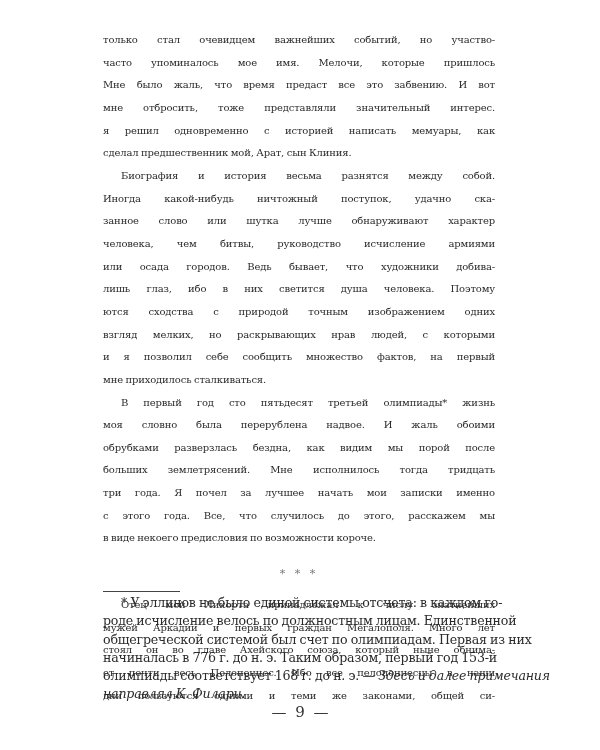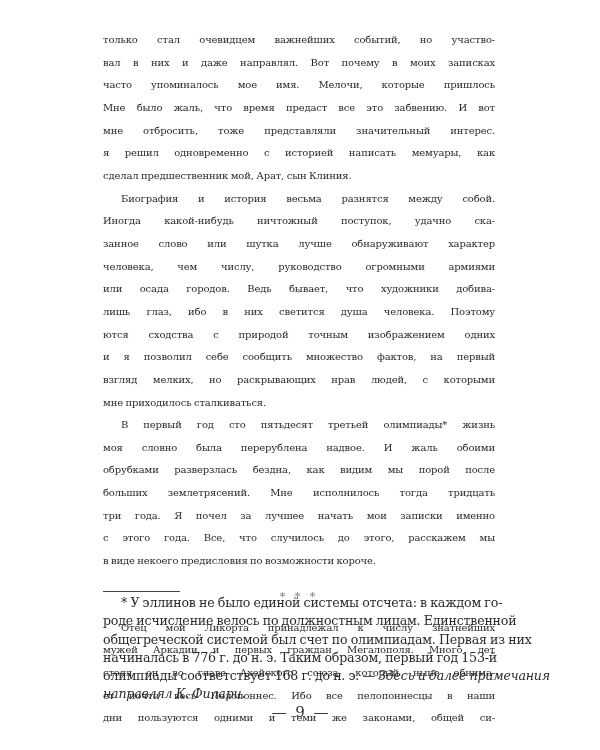--- a/index.html
+++ b/index.html
@@ -36,37 +36,36 @@
     font-family: "DejaVu Serif", "Liberation Serif", serif; font-size: 15px; color: #333;
     word-spacing: 4px;
   }
 </style>
 </head>
 <body>
 
 <div class="page">
   <p class="para">
     <span class="ln">только стал очевидцем важнейших событий, но участво-</span>
-    <span class="ln">вал в них и даже направлял. Вот почему в моих записках</span>
     <span class="ln">часто упоминалось мое имя. Мелочи, которые пришлось</span>
     <span class="ln">Мне было жаль, что время предаст все это забвению. И вот</span>
     <span class="ln">мне отбросить, тоже представляли значительный интерес.</span>
     <span class="ln">я решил одновременно с историей написать мемуары, как</span>
     <span class="ln last">сделал предшественник мой, Арат, сын Клиния.</span>
   </p>
   <p class="para">
     <span class="ln indent">Биография и история весьма разнятся между собой.</span>
     <span class="ln">Иногда какой-нибудь ничтожный поступок, удачно ска-</span>
     <span class="ln">занное слово или шутка лучше обнаруживают характер</span>
-    <span class="ln">человека, чем числу, руководство огромными армиями</span>
+    <span class="ln">человека, чем битвы, руководство исчисление армиями</span>
     <span class="ln">или осада городов. Ведь бывает, что художники добива-</span>
     <span class="ln">лишь глаз, ибо в них светится душа человека. Поэтому</span>
     <span class="ln">ются сходства с природой точным изображением одних</span>
+    <span class="ln">взгляд мелких, но раскрывающих нрав людей, с которыми</span>
     <span class="ln">и я позволил себе сообщить множество фактов, на первый</span>
-    <span class="ln">взгляд мелких, но раскрывающих нрав людей, с которыми</span>
     <span class="ln last">мне приходилось сталкиваться.</span>
   </p>
   <p class="para">
     <span class="ln indent">В первый год сто пятьдесят третьей олимпиады* жизнь</span>
     <span class="ln">моя словно была перерублена надвое. И жаль обоими</span>
     <span class="ln">обрубками разверзлась бездна, как видим мы порой после</span>
     <span class="ln">больших землетрясений. Мне исполнилось тогда тридцать</span>
     <span class="ln">три года. Я почел за лучшее начать мои записки именно</span>
     <span class="ln">с этого года. Все, что случилось до этого, расскажем мы</span>
     <span class="ln last">в виде некоего предисловия по возможности короче.</span>

